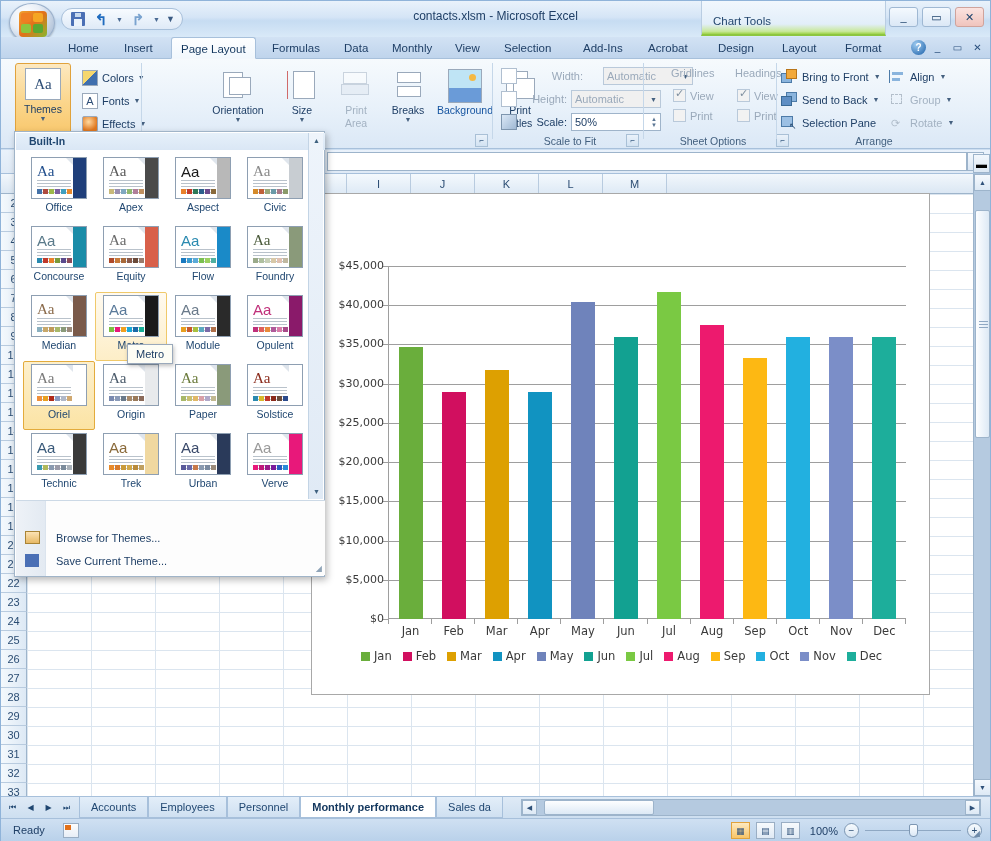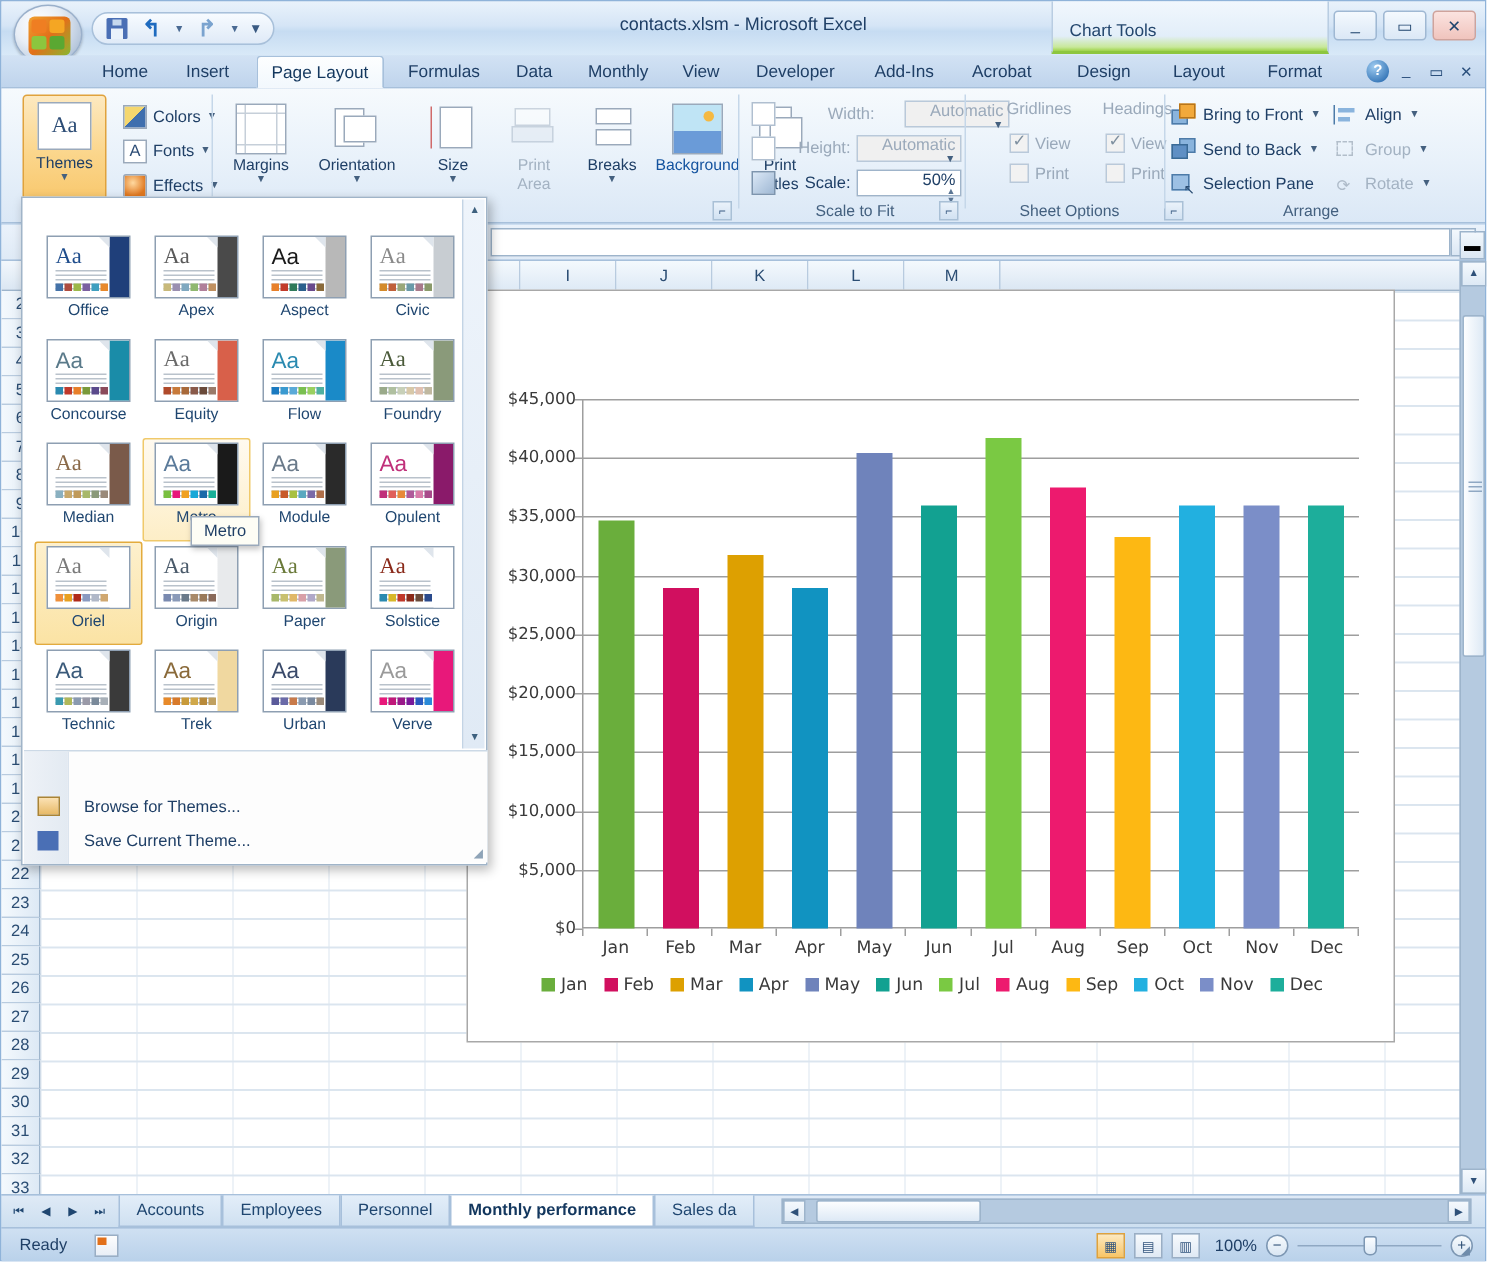--- a/index.html
+++ b/index.html
@@ -140,23 +140,23 @@
   }
   .sb-ic { width:16px;height:16px;border:1px solid #9aa9bb;background:#fff;position:relative;}
   .caret { font-size:7px; color:#44607f; }
 
   
   .sf-row { position:absolute; height:20px; display:flex;align-items:center;gap:4px; font-size:11px;}
   .sf-lbl { color:#9aa9ba; width:46px;text-align:right;}
   .sf-lbl.on { color:#1f3f66; }
   .sf-ic { width:16px;height:16px;position:relative;}
   .sf-box {
-    width:70px;height:18px;border:1px solid #b9c9da;background:#f0f0f0;
-    display:flex;align-items:flex-end;justify-content:space-between;padding:0 3px;
-    font-size:11px;color:#9aa9ba;flex-direction:column;
+    width:90px;height:18px;border:1px solid #b9c9da;background:#f0f0f0;
+    display:flex;align-items:center;justify-content:space-between;padding:0 3px;
+    font-size:11px;color:#9aa9ba;
   }
   .sf-box.on { background:#fff;color:#1f3f66;border-color:#9fb4ca; }
   .spin { display:flex;flex-direction:column;gap:1px;}
   .spin i{font-style:normal;font-size:6px;line-height:5px;color:#5b7694;}
 
   .chk-row { position:absolute; display:flex;align-items:center;gap:4px;font-size:11px;color:#9aa9ba;}
   .chk { width:13px;height:13px;border:1px solid #b9c9da;background:#f2f2f2;position:relative;}
   .chk.ticked:after{content:"✓";position:absolute;left:1px;top:-3px;font-size:11px;color:#7e8f9f;}
 
   .arr-item { position:absolute; height:21px; display:flex;align-items:center;gap:5px;font-size:11px;color:#1f3f66;cursor:pointer;}
@@ -409,21 +409,21 @@
   </div>
 
   <div class="tabstrip">
     <div class="tab" style="left:58px">Home</div>
     <div class="tab" style="left:114px">Insert</div>
     <div class="tab active" style="left:170px">Page Layout</div>
     <div class="tab" style="left:262px">Formulas</div>
     <div class="tab" style="left:334px">Data</div>
     <div class="tab" style="left:382px">Monthly</div>
     <div class="tab" style="left:445px">View</div>
-    <div class="tab" style="left:494px">Developer</div>
+    <div class="tab" style="left:494px">Selection</div>
     <div class="tab" style="left:573px">Add-Ins</div>
     <div class="tab" style="left:638px">Acrobat</div>
     <div class="tab ct" style="left:708px">Design</div>
     <div class="tab ct" style="left:772px">Layout</div>
     <div class="tab ct" style="left:835px">Format</div>
     <div class="tabs-right">
       <div class="help-ic">?</div>
       <div class="mini-btn">_</div>
       <div class="mini-btn">▭</div>
       <div class="mini-btn">✕</div>
@@ -454,30 +454,20 @@
       <div class="small-btn" style="left:78px; top:54px;">
         <span class="sb-ic" style="background:radial-gradient(circle at 40% 35%,#ffd9a0,#e07820 70%);border-radius:2px;"></span>
         <span>Effects</span>
         <span class="caret">▼</span>
       </div>
 
     </div>
     <div class="rsep" style="left:140px"></div>
 
     <div class="rgroup" style="left:141px; width:350px;">
-      <div class="big-btn" style="left:4px; top:6px;">
-        <span class="bb-icon" style="border:1px solid #9aa9bb;background:#fff;">
-          <i style="position:absolute;left:5px;top:0;width:1px;height:32px;background:#c6cfd9;font-style:normal"></i>
-          <i style="position:absolute;right:5px;top:0;width:1px;height:32px;background:#c6cfd9;font-style:normal"></i>
-          <i style="position:absolute;top:5px;left:0;height:1px;width:32px;background:#c6cfd9;font-style:normal"></i>
-          <i style="position:absolute;bottom:5px;left:0;height:1px;width:32px;background:#c6cfd9;font-style:normal"></i>
-        </span>
-        <span class="lbl">Margins</span>
-        <span class="caret">▼</span>
-      </div>
 
       <div class="big-btn" style="left:62px; top:6px; width:68px;">
         <span class="bb-icon">
           <i style="position:absolute;left:2px;top:3px;width:20px;height:26px;background:#fff;border:1px solid #9aa9bb;font-style:normal"></i>
           <i style="position:absolute;left:8px;top:8px;width:22px;height:18px;background:#fff;border:1px solid #9aa9bb;font-style:normal"></i>
         </span>
         <span class="lbl">Orientation</span>
         <span class="caret">▼</span>
       </div>
 
@@ -855,20 +845,21 @@
       <div class="vs-grip">
           <div></div>
           <div></div>
           <div></div>
         </div>
     </div>
     <div class="vs-btn" style="position:absolute;bottom:0;">▼</div>
   </div>
 
   <div class="gallery">
+    <div class="gallery-head">Built-In</div>
     <div class="gal-scroll">
       <div class="gs-btn">▲</div>
       <div class="gs-btn" style="position:absolute;bottom:0;">▼</div>
     </div>
     <div class="gal-grid" id="galgrid">
         <div class="gal-item">
           <div class="gal-thumb">
             <div class="gt-aa" style="color: rgb(31, 77, 140); font-family: &quot;Liberation Serif&quot;, serif;">Aa</div>
             <div class="gt-lines">
               <div></div>

